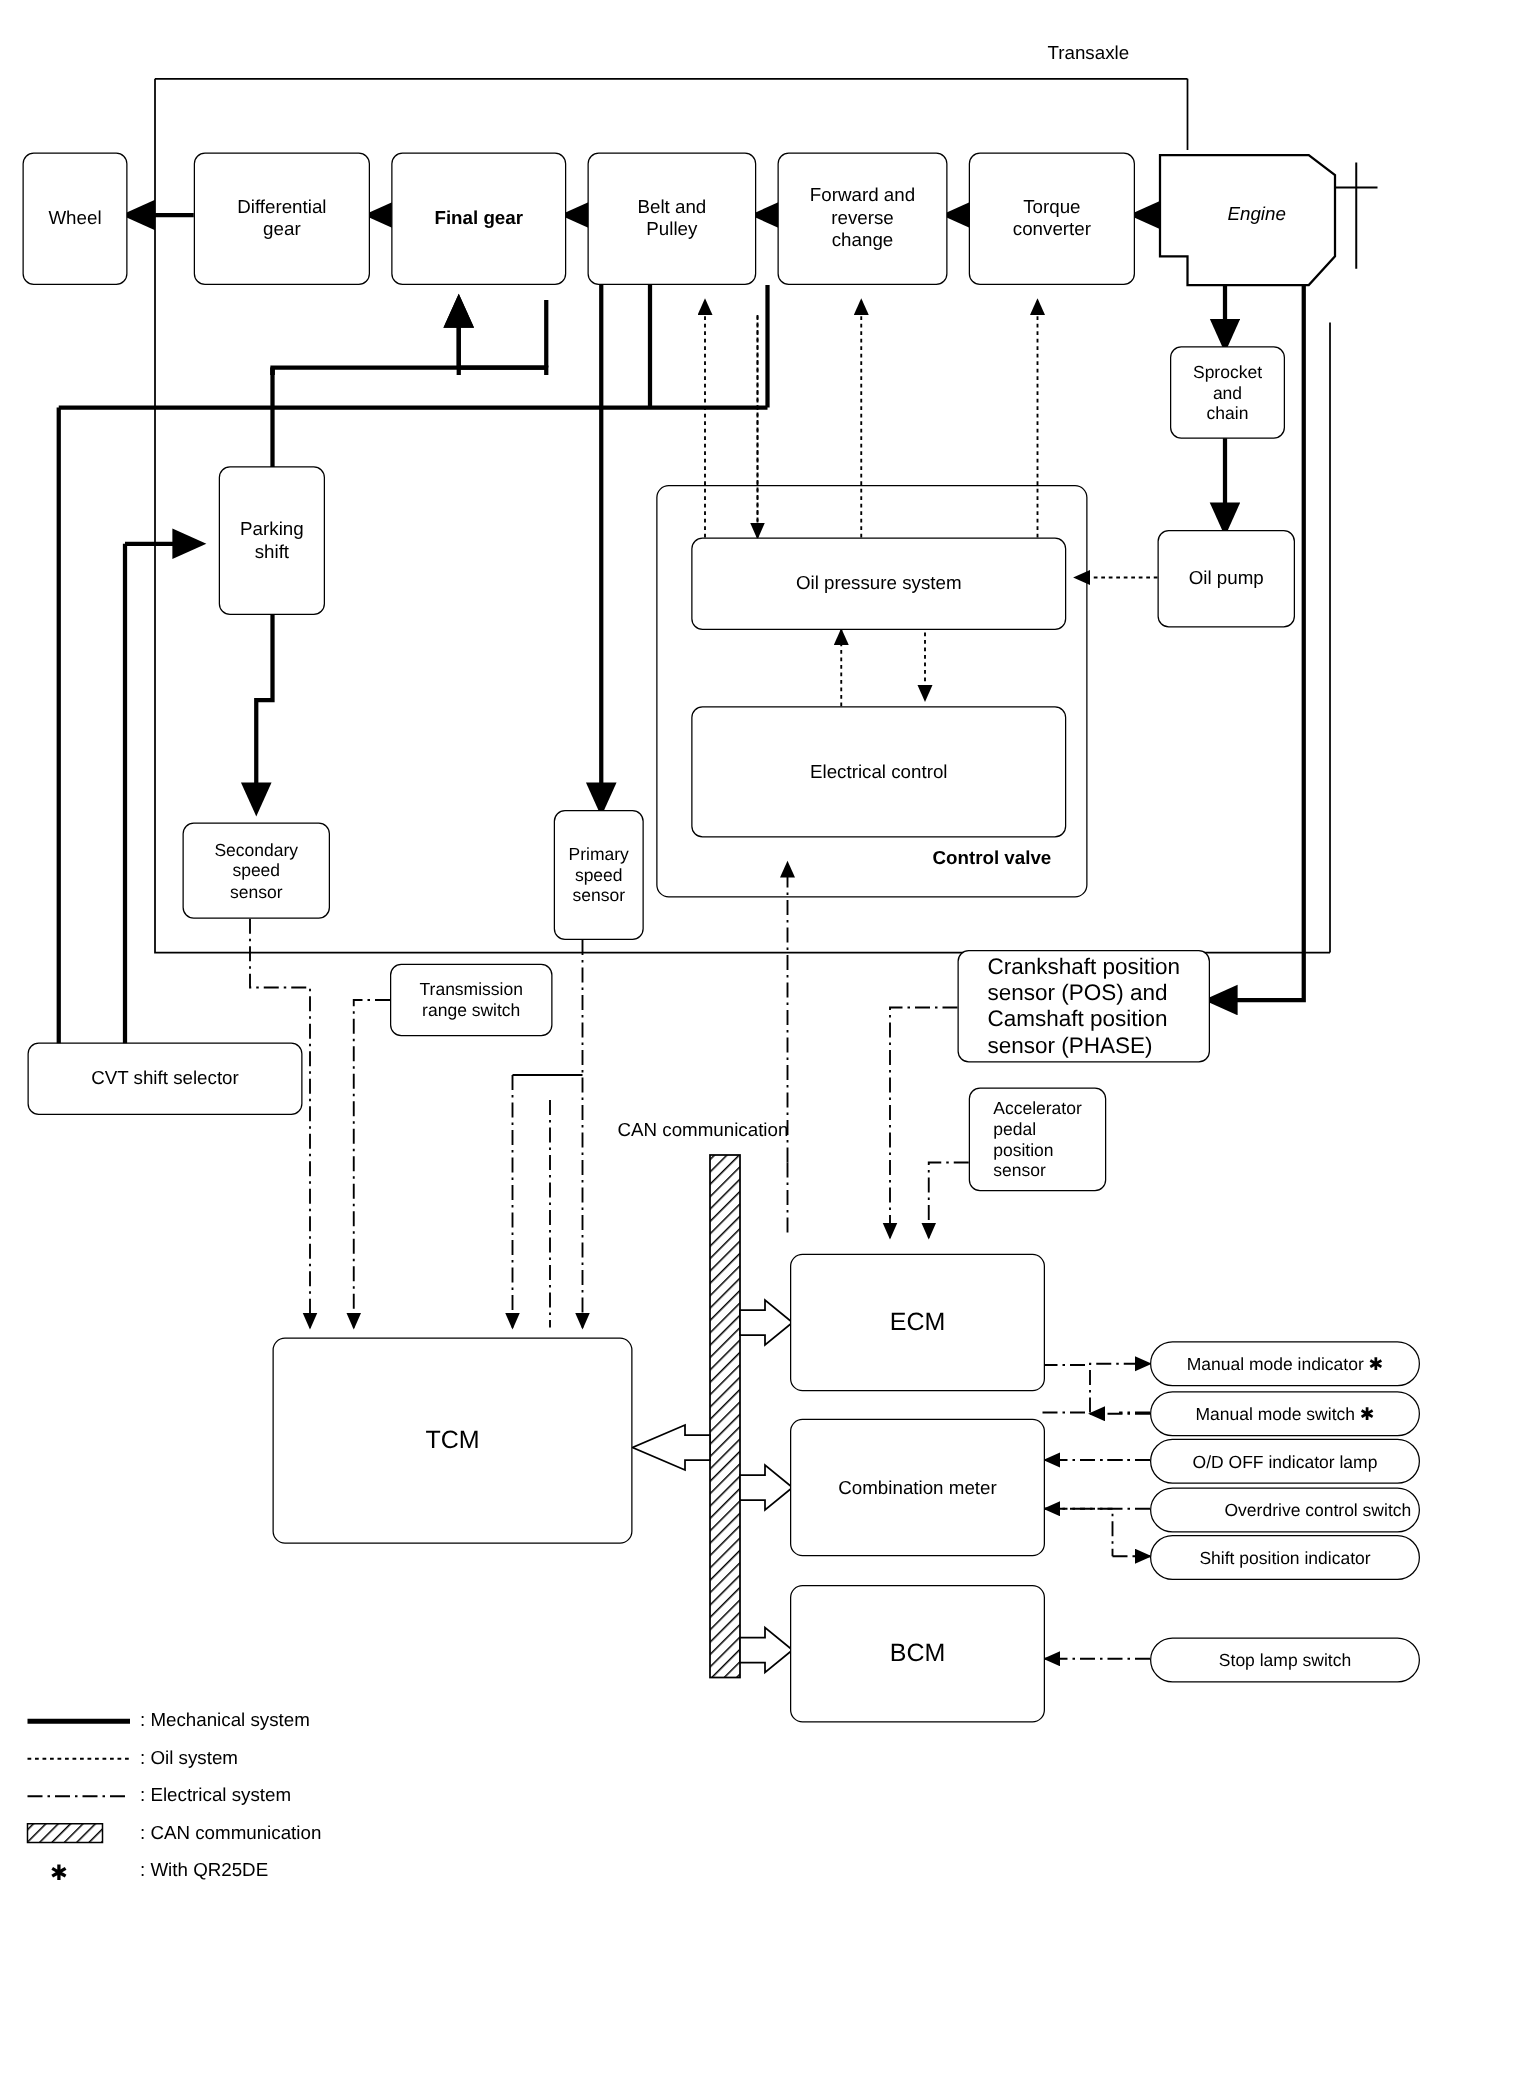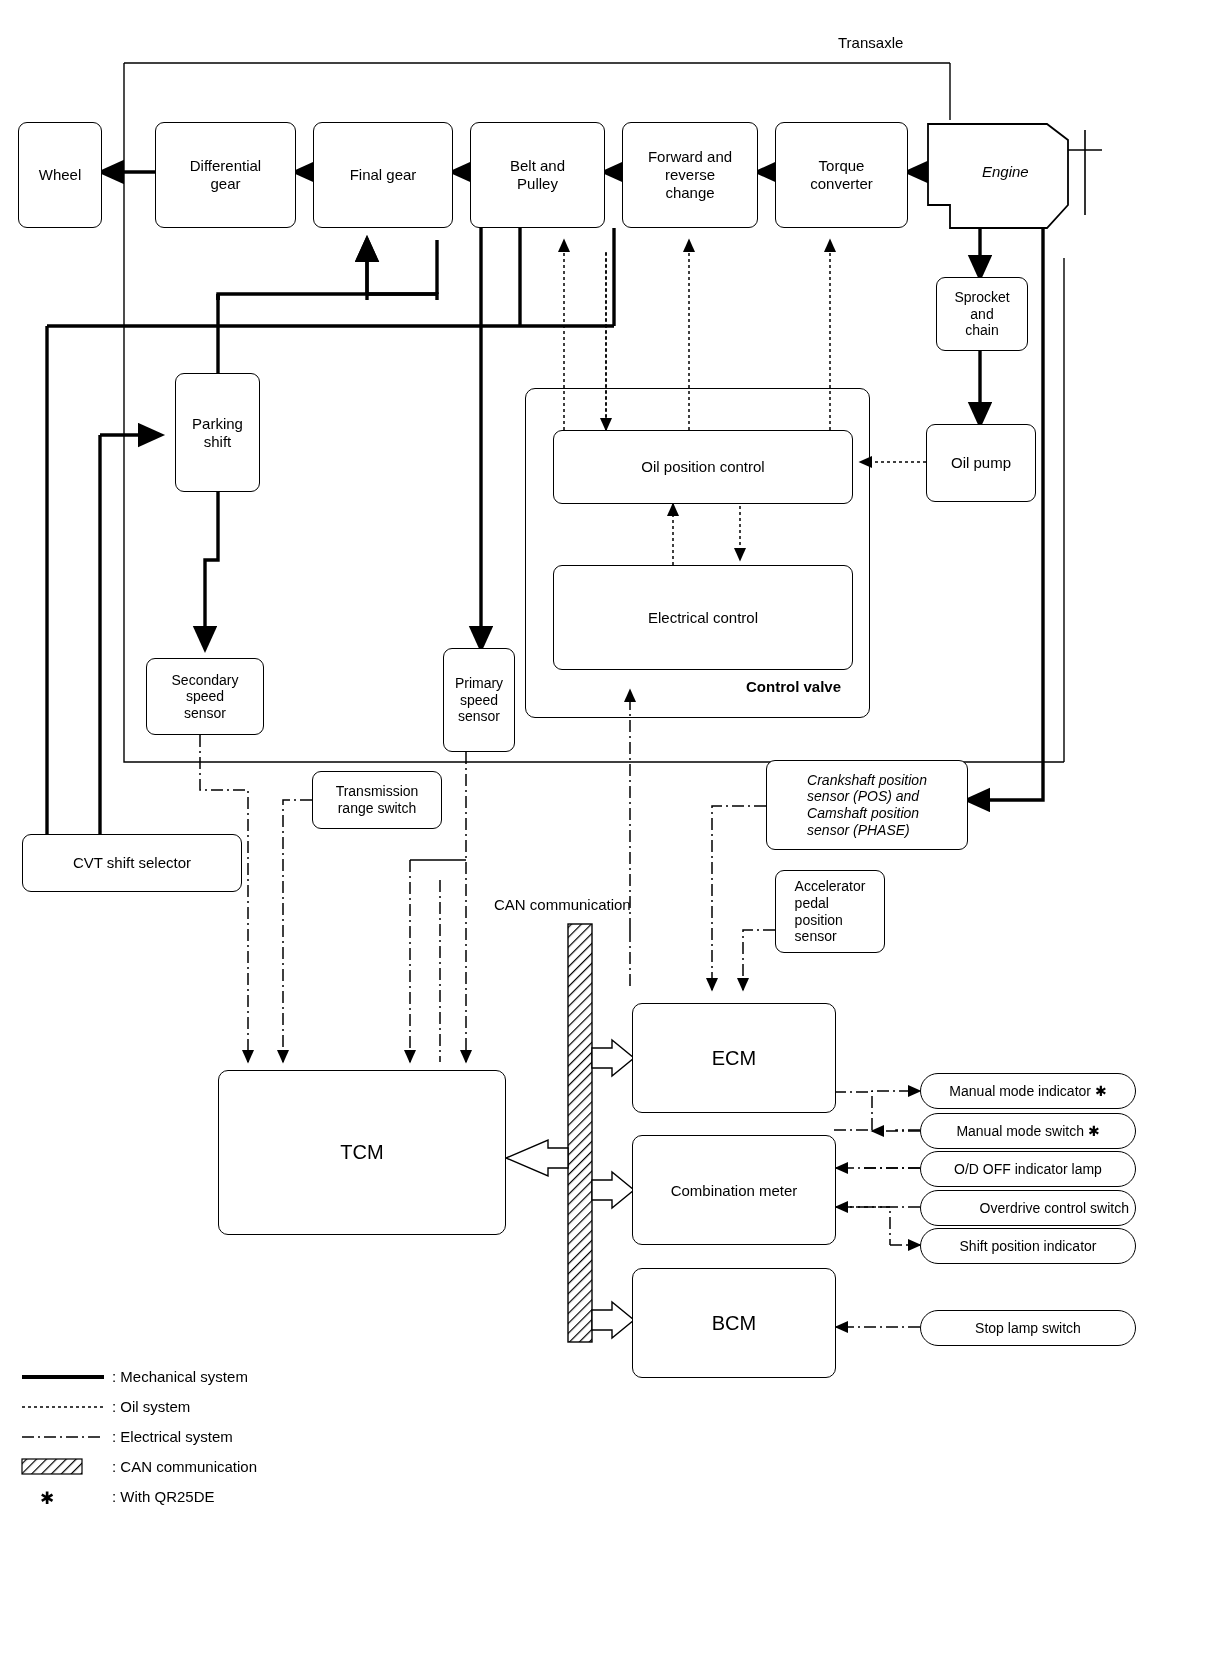--- a/index.html
+++ b/index.html
@@ -209,21 +209,21 @@
 
   <div class="box" style="left:18px; top:122px; width:84px; height:106px;">
     <span>Wheel</span>
   </div>
 
   <div class="box" style="left:155px; top:122px; width:141px; height:106px;">
     <span class="ml" style="white-space:pre-line;">Differential
 gear</span>
   </div>
 
-  <div class="box" style="left:313px; top:122px; width:140px; height:106px;">
+  <div class="box" style="left:313px; top:122px; width:140px; height:106px;font-weight:bold;">
     <span style="white-space:pre-line;">Final gear</span>
   </div>
 
   <div class="box" style="left:470px; top:122px; width:135px; height:106px;">
     <span style="white-space:pre-line;">Belt and
 Pulley</span>
   </div>
 
   <div class="box" style="left:622px; top:122px; width:136px; height:106px;">
     <span style="white-space:pre-line;">Forward and
@@ -242,21 +242,21 @@
     <span style="white-space:pre-line; font-size:14px;">Sprocket
 and
 chain</span>
   </div>
 
   <div class="box" style="left:926px; top:424px; width:110px; height:78px;">
     <span>Oil pump</span>
   </div>
 
   <div class="box" style="left:553px; top:430px; width:300px; height:74px;">
-    <span>Oil position control</span>
+    <span>Oil pressure system</span>
   </div>
 
   <div class="box" style="left:553px; top:565px; width:300px; height:105px;">
     <span>Electrical control</span>
   </div>
 
   <div class="box" style="left:175px; top:373px; width:85px; height:119px;">
     <span style="white-space:pre-line;">Parking
 shift</span>
   </div>
@@ -272,21 +272,21 @@
 speed
 sensor</span>
   </div>
 
   <div class="box" style="left:312px; top:771px; width:130px; height:58px;">
     <span style="white-space:pre-line; font-size:14px;">Transmission
 range switch</span>
   </div>
 
   <div class="box" style="left:766px; top:760px; width:202px; height:90px;">
-    <span style="white-space:pre-line; font-size:14px; text-align:left;font-style:italic;">Crankshaft position
+    <span style="white-space:pre-line; font-size:18px; text-align:left;">Crankshaft position
 sensor (POS) and
 Camshaft position
 sensor (PHASE)</span>
   </div>
 
   <div class="box" style="left:22px; top:834px; width:220px; height:58px;">
     <span>CVT shift selector</span>
   </div>
 
   <div class="box" style="left:775px; top:870px; width:110px; height:83px;">

